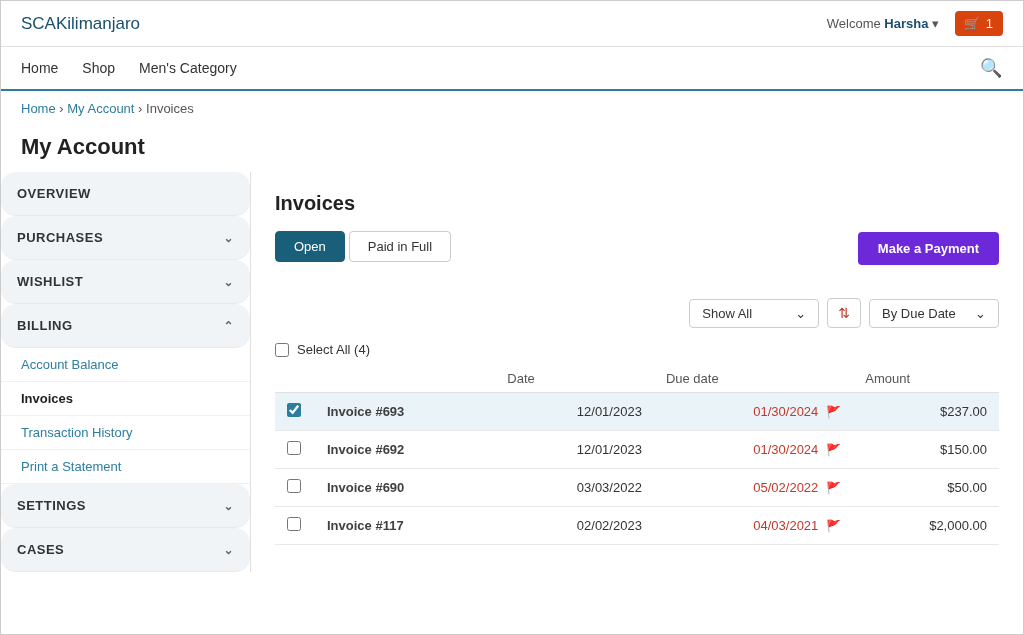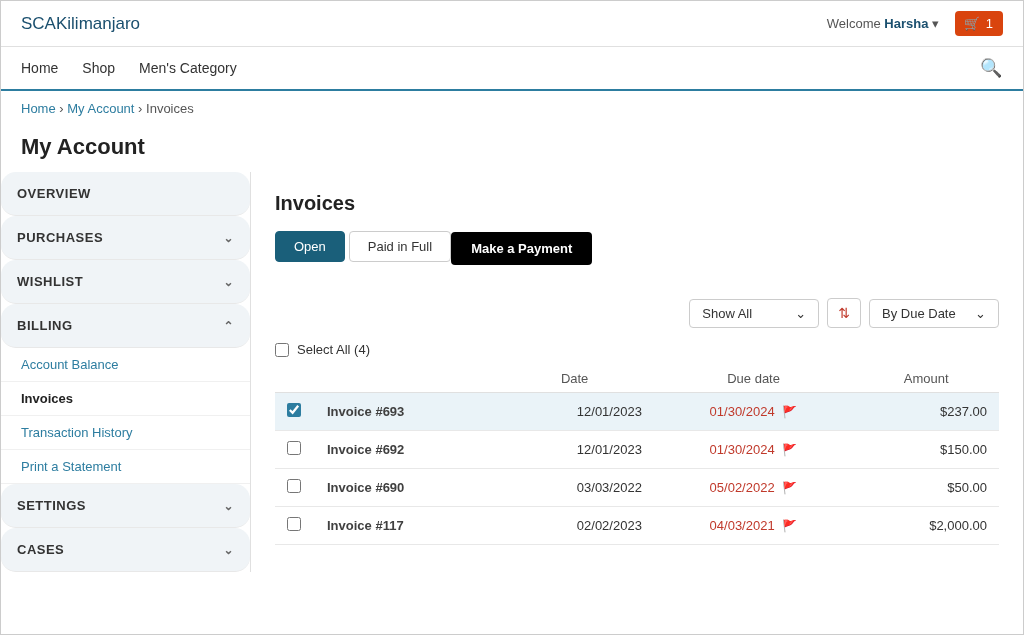--- a/index.html
+++ b/index.html
@@ -64,21 +64,21 @@
     .tabs { display: flex; gap: 4px; margin-bottom: 18px; }
     .tab-btn {
       padding: 7px 18px; border: 1px solid #ccc; border-radius: 4px;
       cursor: pointer; font-size: 13px; background: #fff; color: #333;
     }
     .tab-btn.active { background: #1a5f7a; color: #fff; border-color: #1a5f7a; }
 
     
     .top-actions { display: flex; justify-content: flex-end; margin-bottom: 14px; }
     .make-payment-btn {
-      background: #000000; color: #fff; border: none; border-radius: 4px;
+      background: #6d28d9; color: #fff; border: none; border-radius: 4px;
       padding: 9px 20px; font-size: 13px; font-weight: bold; cursor: pointer;
     }
 
     
     .filters-row { display: flex; align-items: center; gap: 8px; margin-bottom: 14px; justify-content: flex-end; }
     .filter-select {
       padding: 6px 12px; border: 1px solid #ccc; border-radius: 4px;
       font-size: 13px; color: #333; background: #fff; cursor: pointer;
       display: flex; align-items: center; gap: 6px; min-width: 130px;
     }
@@ -88,36 +88,36 @@
     }
     .sort-icon { color: #c0392b; font-size: 14px; }
 
     
     .select-all-row { display: flex; align-items: center; gap: 8px; margin-bottom: 8px; font-size: 13px; }
     .select-all-row input[type="checkbox"] { width: 14px; height: 14px; cursor: pointer; }
 
     
     .invoice-table { width: 100%; border-collapse: collapse; }
     .invoice-table th {
-      text-align: center; padding: 6px 12px; font-size: 13px; color: #555;
+      text-align: left; padding: 6px 12px; font-size: 13px; color: #555;
       font-weight: normal; border-bottom: 1px solid #e0e0e0;
     }
     .invoice-table th:first-child { text-align: left; width: 40px; }
     .invoice-table th:nth-child(2) { text-align: left; }
     .invoice-table td {
       padding: 10px 12px; border-bottom: 1px solid #e8e8e8; font-size: 13px;
       text-align: right; vertical-align: middle;
     }
     .invoice-table td:first-child { text-align: left; width: 40px; }
     .invoice-table td:nth-child(2) { text-align: left; }
     .invoice-table tr.selected { background: #eaf3f8; }
     .invoice-link { color: #404040; text-decoration: none; font-weight: bold; cursor: pointer; }
     .overdue { color: #c0392b; }
     .flag { color: #c0392b; font-size: 12px; margin-left: 4px; }
-    .due-date-cell { display: flex; align-items: center; justify-content: center; gap: 4px; }
+    .due-date-cell { display: flex; align-items: center; justify-content: flex-end; gap: 4px; }
     td input[type="checkbox"] { width: 14px; height: 14px; cursor: pointer; }
     td input[type="checkbox"]:checked { accent-color: #2d7da0; }
   </style>
 </head>
 <body>
 
 <div class="top-header">
   <div class="logo">
     <span>SCA</span><span>Kilimanjaro</span>
   </div>
@@ -178,21 +178,21 @@
     </div>
     <div class="sidebar-item">
       <span>CASES</span>
       <span class="chevron">⌄</span>
     </div>
   </div>
 
   <div class="content">
     <div class="content-title">Invoices</div>
 
-    <div style="display:flex; align-items:center; margin-bottom:18px;">
+    <div style="display:flex; justify-content:space-between; align-items:center; margin-bottom:18px;">
       <div class="tabs">
         <button class="tab-btn active">Open</button>
         <button class="tab-btn">Paid in Full</button>
       </div>
       <div class="top-actions">
         <button class="make-payment-btn">Make a Payment</button>
       </div>
     </div>
 
     <div class="filters-row">

